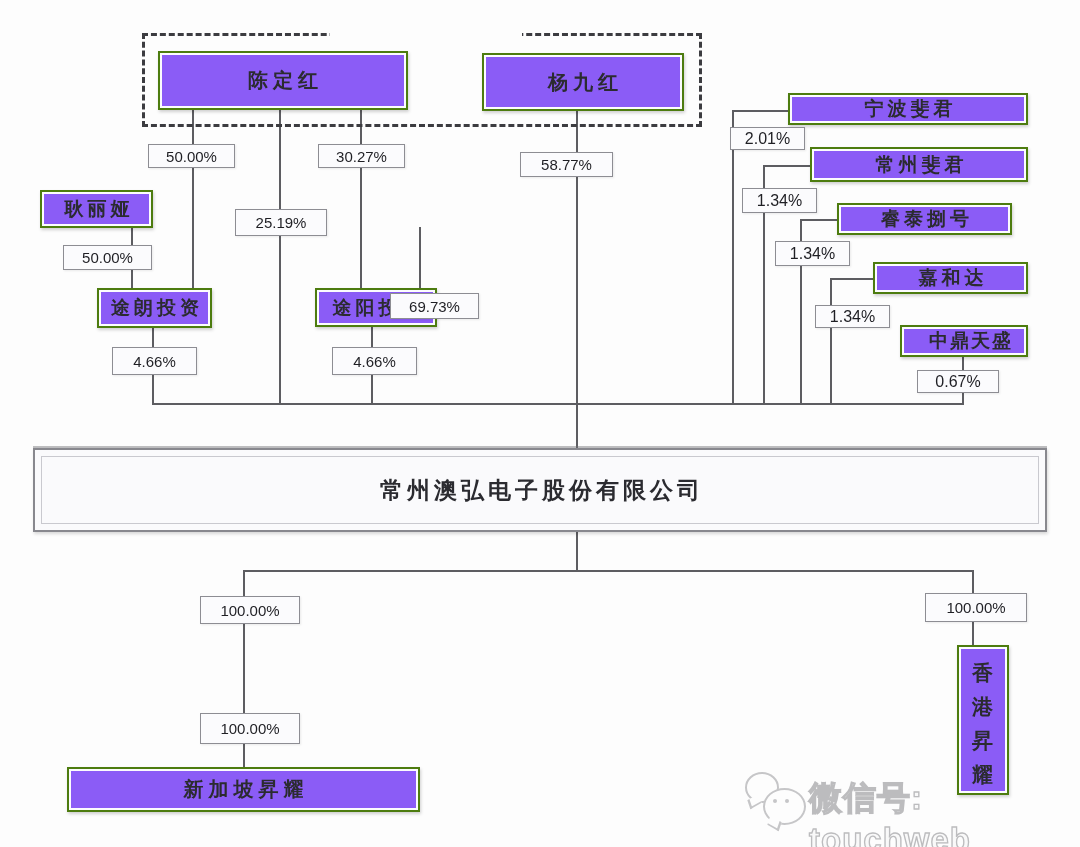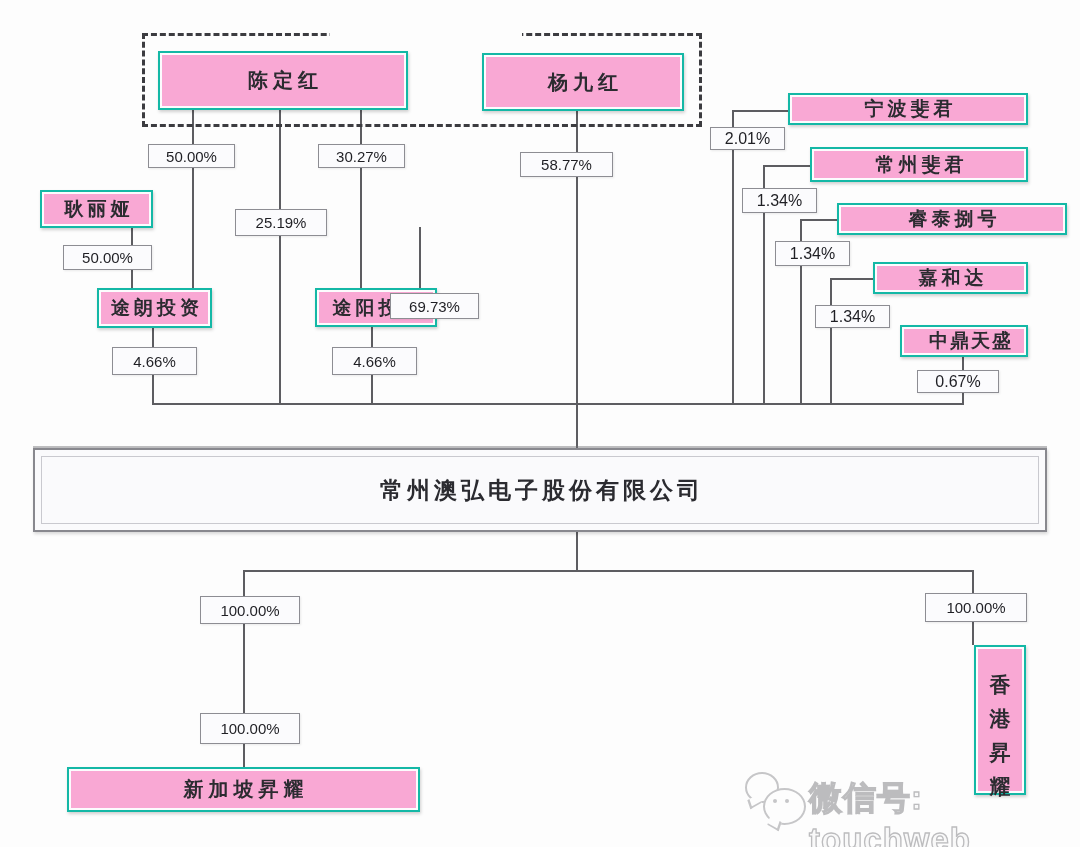--- a/index.html
+++ b/index.html
@@ -2,25 +2,25 @@
 <html><head>
 <meta charset="utf-8">
 <style>
   html,body{margin:0;padding:0;background:#fdfdfd;}
   #canvas{position:relative;width:1080px;height:847px;background:#fdfdfd;overflow:hidden;
           font-family:"Liberation Serif","DejaVu Serif",serif;}
   
   .vl{position:absolute;width:2px;background:#5d5d61;}
   .hl{position:absolute;height:2px;background:#5d5d61;}
   
-  .ent{position:absolute;border:2px solid #14b8a6;background:#f9a8d4;
+  .ent{position:absolute;border:2px solid #4d7c0f;background:#8b5cf6;
        display:flex;align-items:center;justify-content:center;
        font-weight:700;font-size:20px;color:#2b2b30;letter-spacing:5px;
        box-shadow:1px 2px 3px rgba(0,0,0,.18), inset 0 0 0 2px #fcfcfe;
-       box-sizing:border-box;text-indent:5px;}
+       box-sizing:border-box;text-indent:5px;font-family:Liberation Mono, monospace;}
   .ent.sm{font-size:19px;letter-spacing:4px;}
   
   .pct{position:absolute;border:1px solid #8d8d93;background:#fbfbfd;
        display:flex;align-items:center;justify-content:center;
        font-family:"Liberation Sans","DejaVu Sans",sans-serif;
        font-size:15px;color:#1f1f24;box-sizing:border-box;
        box-shadow:1px 1px 2px rgba(0,0,0,.08);}
   .pct.sm{font-size:16px;}
   
   .dashed{position:absolute;left:142px;top:33px;width:560px;height:94px;
@@ -29,23 +29,23 @@
   .dia-title{position:absolute;left:352px;top:3px;width:196px;text-align:center;
              font-weight:700;font-size:24px;color:#222;letter-spacing:7px;}
   
   .company{position:absolute;left:33px;top:448px;width:1014px;height:84px;
            border:2px solid #88888e;background:#fafafc;box-sizing:border-box;
            padding:6px;box-shadow:0 -2px 0 rgba(110,110,116,.45),1px 2px 3px rgba(0,0,0,.15);}
   .company-inner{width:100%;height:100%;border:1px solid #c9c9cf;box-sizing:border-box;
            display:flex;align-items:center;justify-content:center;
            font-weight:700;font-size:23px;color:#2b2b30;letter-spacing:4px;text-indent:4px;}
   
-  .ent.vert{width:52px;height:150px;padding:21px 13px;letter-spacing:0;text-indent:0;
-            line-height:34px;font-size:21px;word-break:break-all;text-align:center;
-            align-items:flex-start;margin-left:17px;}
+  .ent.vert{width:52px;height:150px;padding:11px 13px;letter-spacing:0;text-indent:0;
+            line-height:34px;font-size:21px;word-break:break-all;
+            align-items:flex-start;}
   
   .wm{position:absolute;left:737px;top:768px;width:343px;height:72px;}
   .wm-text{position:absolute;left:72px;top:8px;
            font-family:"Liberation Sans","DejaVu Sans",sans-serif;font-weight:700;
            font-size:33px;letter-spacing:1px;color:rgba(255,255,255,.88);
            -webkit-text-stroke:1.3px #bcbcbe;text-shadow:0 0 1px #cacace;}
   .wm-bubble{position:absolute;border:2.5px solid #c6c6c8;border-radius:50%;background:rgba(253,253,253,.6);}
   .wm-b1{left:8px;top:4px;width:30px;height:27px;}
   .wm-b2{left:26px;top:20px;width:39px;height:33px;background:#fdfdfd;}
   .wm-tail{position:absolute;width:9px;height:9px;border-right:2.5px solid #c6c6c8;
@@ -88,40 +88,40 @@
   <div class="dashed"></div>
   <div class="dash-gap"></div>
 
   <div class="ent" style="left:158px;top:51px;width:250px;height:59px;">陈定红</div>
   <div class="ent" style="left:482px;top:53px;width:202px;height:58px;">杨九红</div>
   <div class="ent sm" style="left:40px;top:190px;width:113px;height:38px;">耿丽娅</div>
   <div class="ent sm" style="left:97px;top:288px;width:115px;height:40px;">途朗投资</div>
   <div class="ent sm" style="left:315px;top:288px;width:122px;height:39px;">途阳投资</div>
   <div class="ent sm" style="left:788px;top:93px;width:240px;height:32px;">宁波斐君</div>
   <div class="ent sm" style="left:810px;top:147px;width:218px;height:35px;">常州斐君</div>
-  <div class="ent sm" style="left:837px;top:203px;width:230px;height:32px;">睿泰捌号</div>
+  <div class="ent sm" style="left:837px;top:203px;width:175px;height:32px;">睿泰捌号</div>
   <div class="ent sm" style="left:873px;top:262px;width:155px;height:32px;">嘉和达</div>
   <div class="ent sm" style="left:900px;top:325px;width:128px;height:32px;letter-spacing:2px;text-indent:2px;padding-left:12px;">中鼎天盛</div>
 
   <div class="company">
     <div class="company-inner">常州澳弘电子股份有限公司</div>
   </div>
 
   <div class="ent" style="left:67px;top:767px;width:353px;height:45px;">新加坡昇耀</div>
   <div class="ent vert" style="left:957px;top:645px;">香港昇耀</div>
 
   <div class="pct" style="left:148px;top:144px;width:87px;height:24px;">50.00%</div>
   <div class="pct" style="left:318px;top:144px;width:87px;height:24px;">30.27%</div>
   <div class="pct" style="left:520px;top:152px;width:93px;height:25px;">58.77%</div>
   <div class="pct" style="left:235px;top:209px;width:92px;height:27px;">25.19%</div>
   <div class="pct" style="left:63px;top:245px;width:89px;height:25px;">50.00%</div>
   <div class="pct" style="left:390px;top:245px;width:89px;height:26px;margin-top:48px;">69.73%</div>
   <div class="pct" style="left:112px;top:347px;width:85px;height:28px;">4.66%</div>
   <div class="pct" style="left:332px;top:347px;width:85px;height:28px;">4.66%</div>
-  <div class="pct sm" style="left:710px;top:127px;width:75px;height:23px;">2.01%</div>
+  <div class="pct sm" style="left:730px;top:127px;width:75px;height:23px;">2.01%</div>
   <div class="pct sm" style="left:742px;top:188px;width:75px;height:25px;">1.34%</div>
   <div class="pct sm" style="left:775px;top:241px;width:75px;height:25px;">1.34%</div>
   <div class="pct sm" style="left:815px;top:305px;width:75px;height:23px;">1.34%</div>
   <div class="pct sm" style="left:917px;top:370px;width:82px;height:23px;">0.67%</div>
   <div class="pct" style="left:200px;top:596px;width:100px;height:28px;">100.00%</div>
   <div class="pct" style="left:200px;top:713px;width:100px;height:31px;">100.00%</div>
   <div class="pct" style="left:925px;top:593px;width:102px;height:29px;">100.00%</div>
 
   <div class="wm">
     <div style="position:absolute;left:0;top:0;width:70px;height:64px;">

